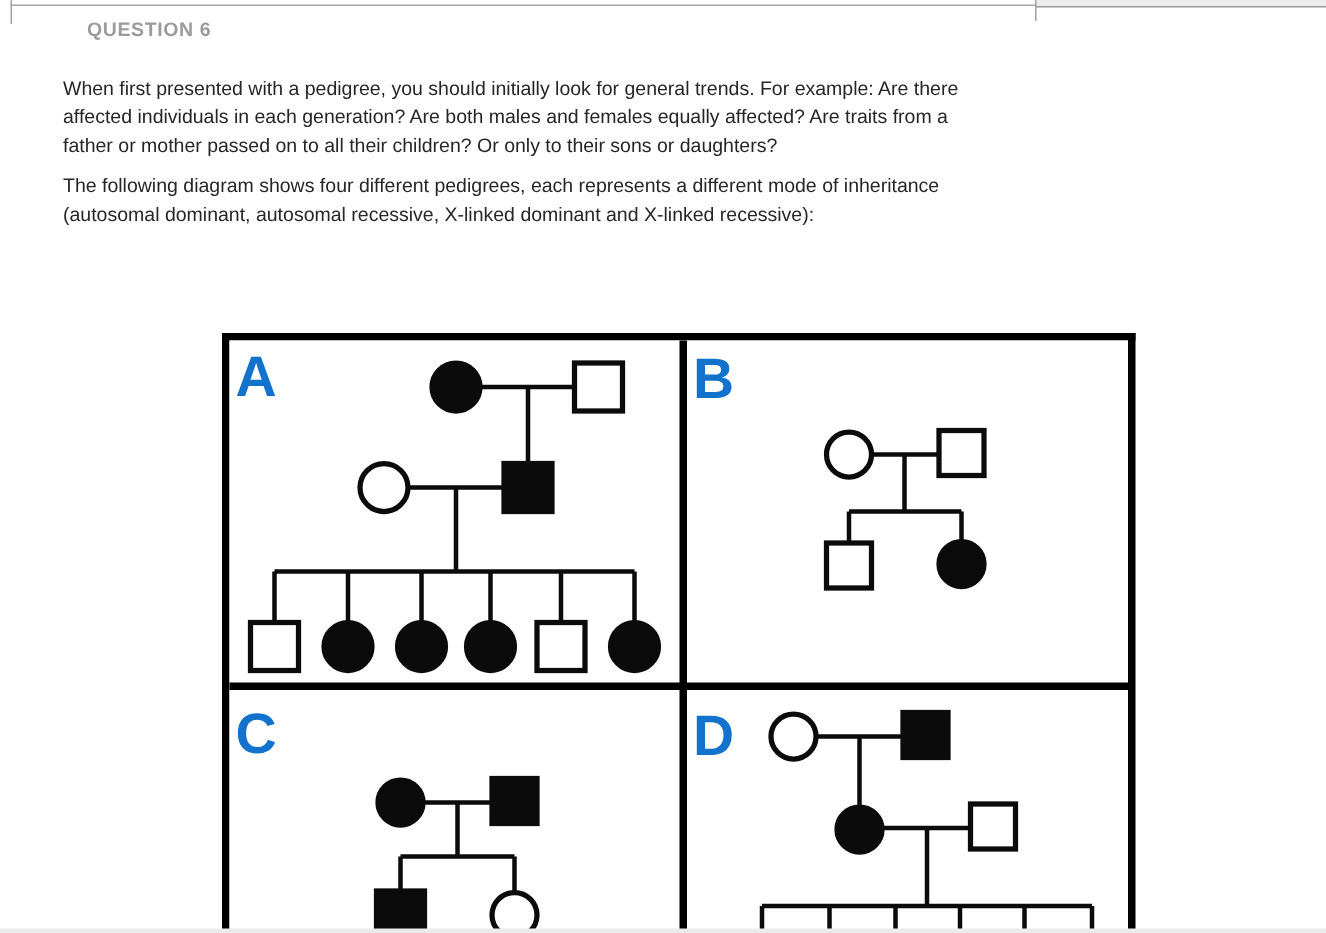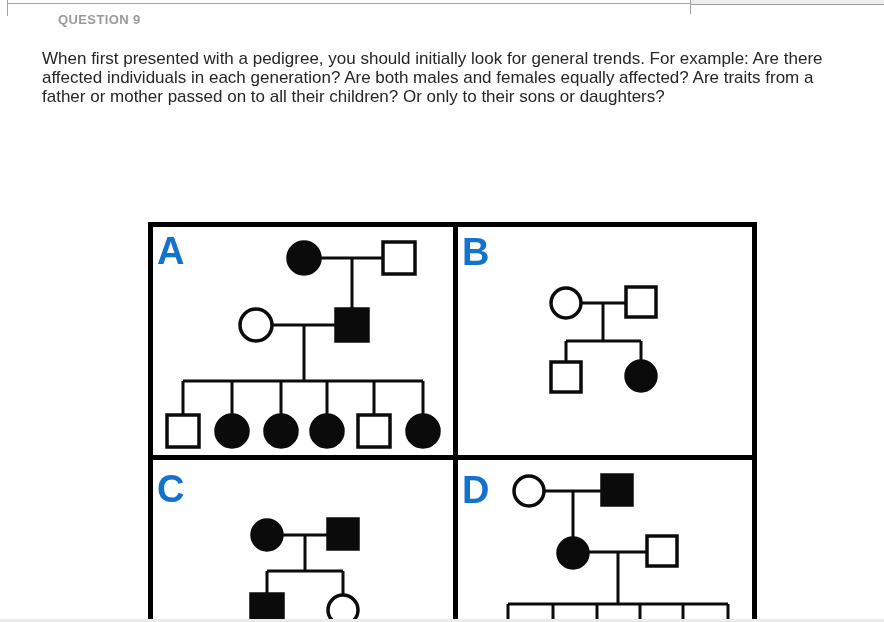--- a/index.html
+++ b/index.html
@@ -14,21 +14,21 @@
        border-top:1px solid #a5a5a5;}
   .left-tick{position:absolute;left:7px;top:0;width:1px;height:16px;background:#a3a3a3;}
   .right-tick{position:absolute;left:690px;top:0;width:1px;height:14px;background:#a3a3a3;}
   .bottom-strip{position:absolute;left:0;top:619px;width:884px;height:3px;
        background:#ebebeb;z-index:5;}
 
   .question-header{position:absolute;left:58px;top:12px;
        font-size:13px;font-weight:bold;color:#9b9b9b;letter-spacing:.4px;}
 
   .question-body{position:absolute;left:42px;top:49px;width:800px;
-       font-size:17px;line-height:19px;color:#262626;}
+       font-size:13px;line-height:19px;color:#262626;}
   .question-body p{margin:0 0 8px 0;white-space:pre-line;}
 
   .pedigree-grid{position:absolute;left:148px;top:222px;width:609px;height:400px;
        box-sizing:border-box;border:5px solid #000;border-bottom:none;background:#fff;}
   .quadrant{position:absolute;box-sizing:border-box;background:#fff;}
   .quadrant svg{display:block;}
   .q-a{left:0;top:0;width:305px;height:233px;border-right:5px solid #000;border-bottom:5px solid #000;}
   .q-b{left:305px;top:0;width:294px;height:233px;border-bottom:5px solid #000;}
   .q-c{left:0;top:233px;width:305px;height:162px;border-right:5px solid #000;}
   .q-d{left:305px;top:233px;width:294px;height:162px;}
@@ -37,27 +37,29 @@
 <body>
 
 <div class="page">
 
   <div class="top-band-right"></div>
   <div class="top-line-left"></div>
   <div class="left-tick"></div>
   <div class="right-tick"></div>
 
   <div class="question-header">
-    <span>QUESTION 9</span>
+    <span>QUESTION 6</span>
   </div>
 
   <div class="question-body">
     <p>When first presented with a pedigree, you should initially look for general trends. For example: Are there
 affected individuals in each generation? Are both males and females equally affected? Are traits from a
 father or mother passed on to all their children? Or only to their sons or daughters?</p>
+    <p>The following diagram shows four different pedigrees, each represents a different mode of inheritance
+(autosomal dominant, autosomal recessive, X-linked dominant and X-linked recessive):</p>
   </div>
 
   <div class="pedigree-grid">
     <div class="quadrant q-a">
         <svg width="300" height="228" viewBox="0 0 300 228">
           <line x1="151" y1="31" x2="246" y2="31" stroke="#0b0b0b" stroke-width="3"></line>
           <line x1="199" y1="31" x2="199" y2="98" stroke="#0b0b0b" stroke-width="3"></line>
           <line x1="103" y1="98" x2="199" y2="98" stroke="#0b0b0b" stroke-width="3"></line>
           <line x1="151" y1="98" x2="151" y2="154" stroke="#0b0b0b" stroke-width="3"></line>
           <line x1="30" y1="154" x2="270" y2="154" stroke="#0b0b0b" stroke-width="3"></line>

